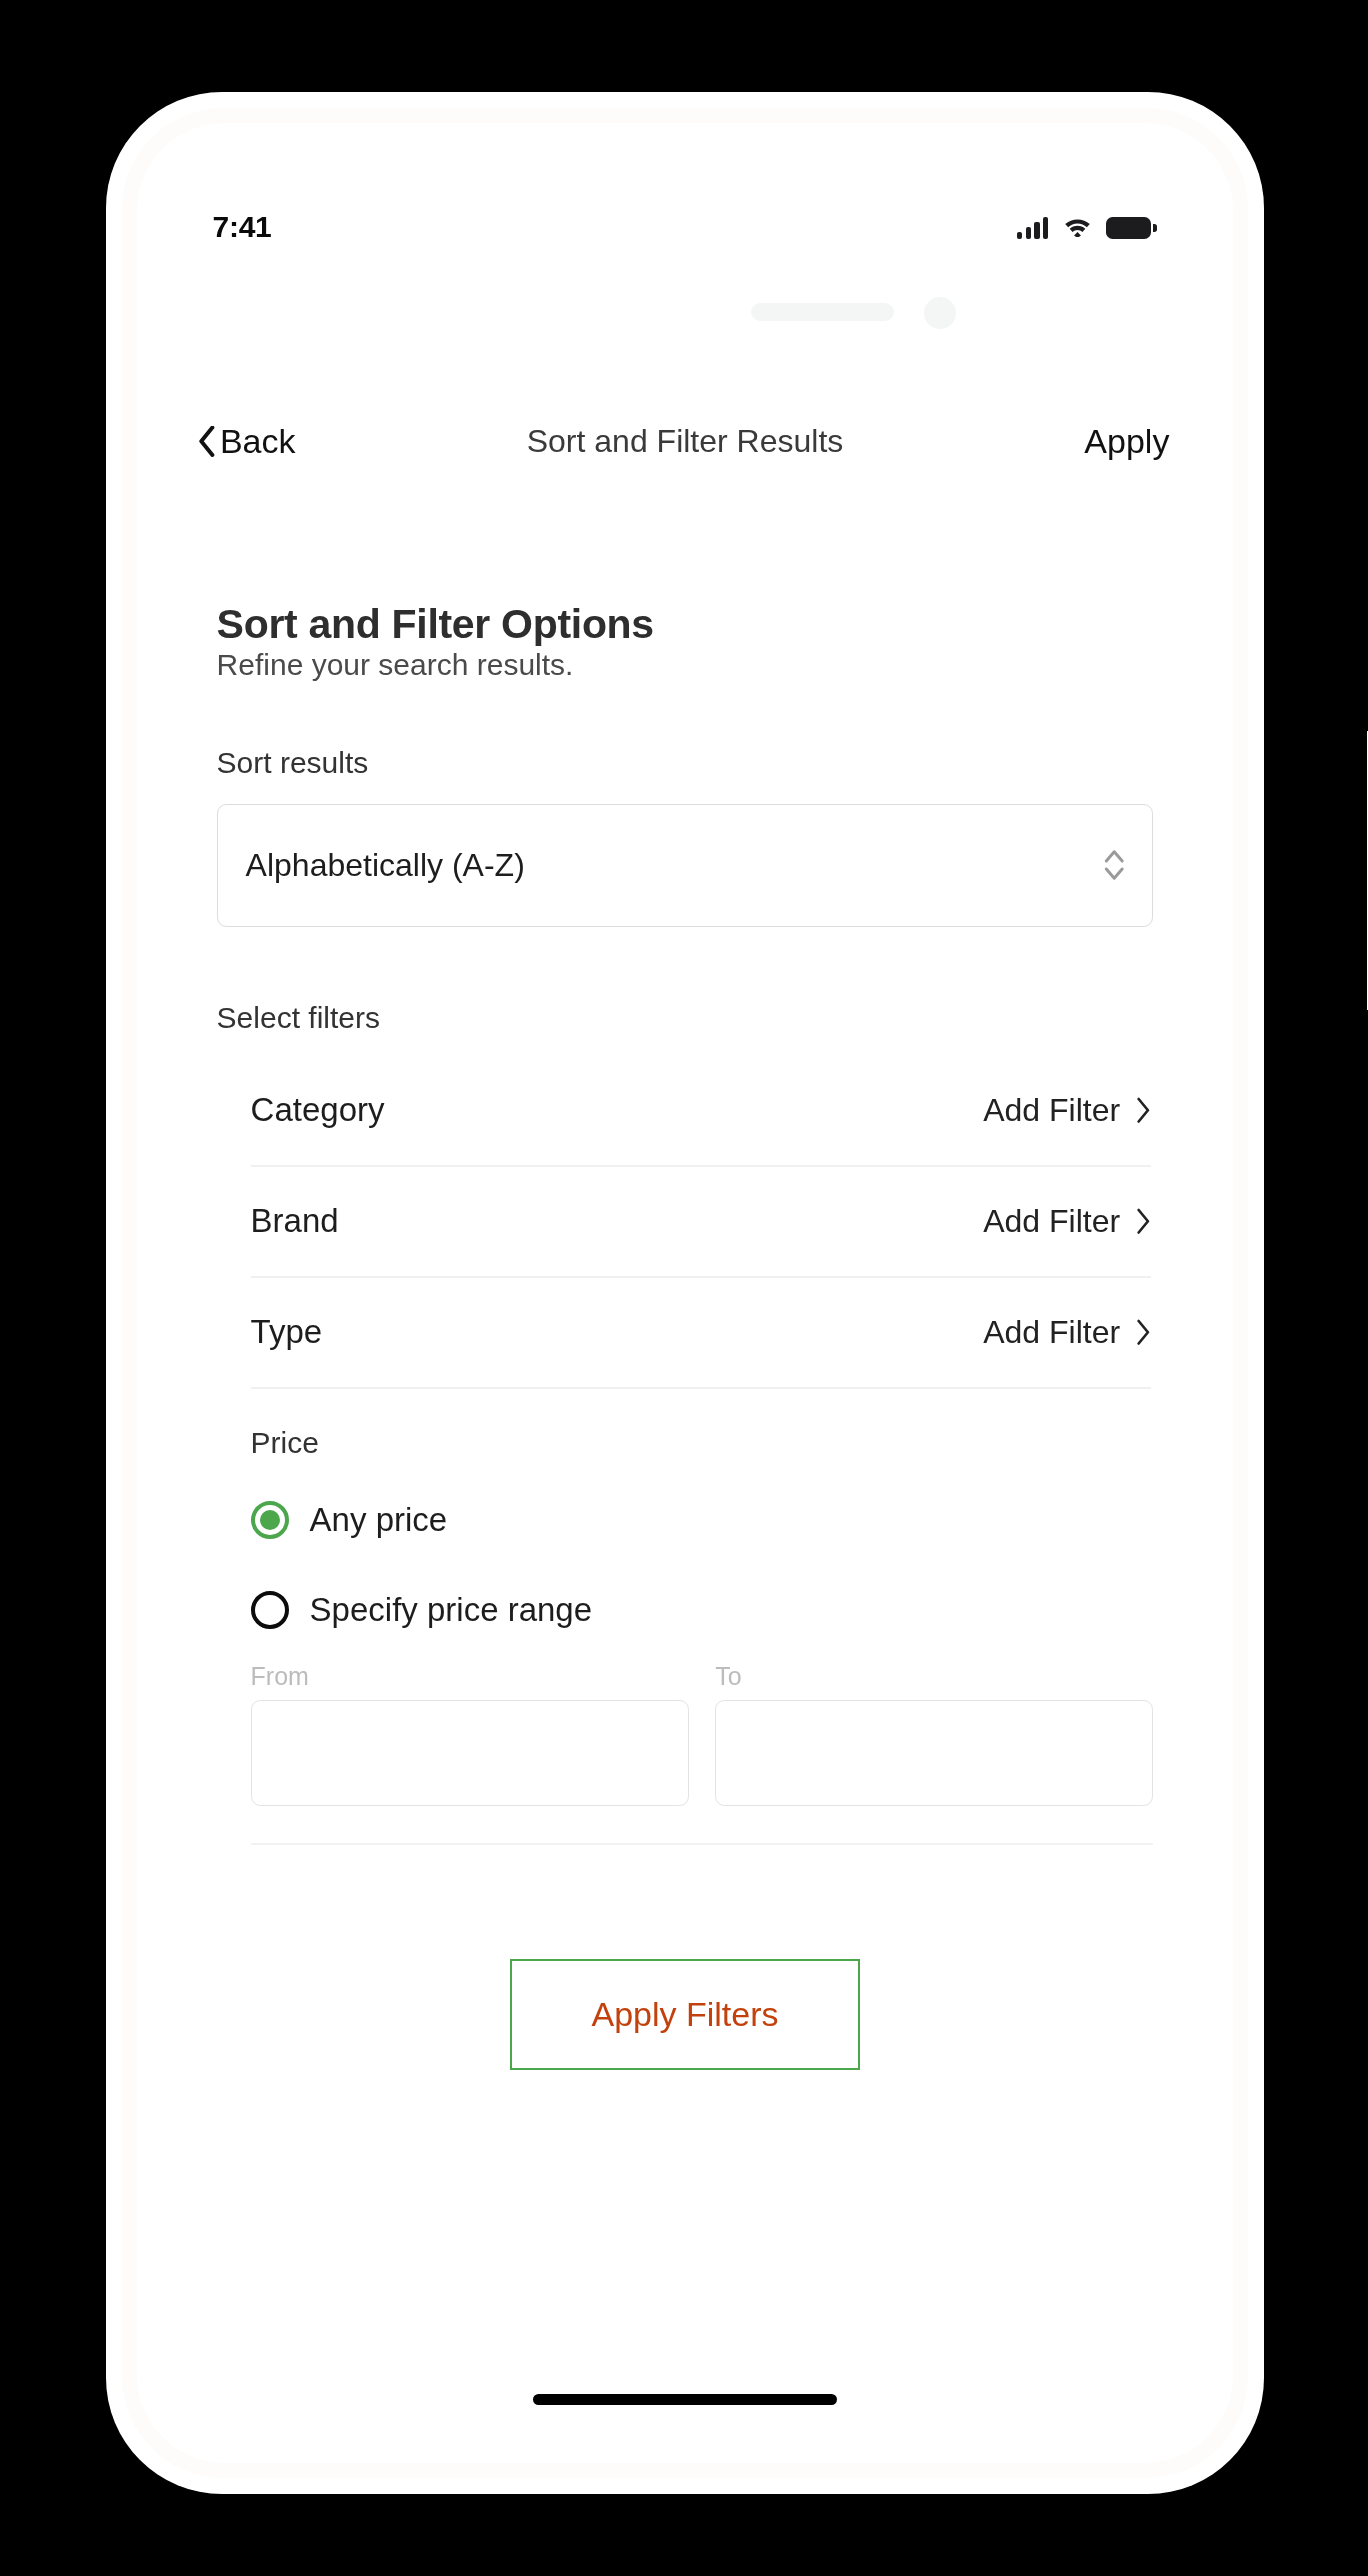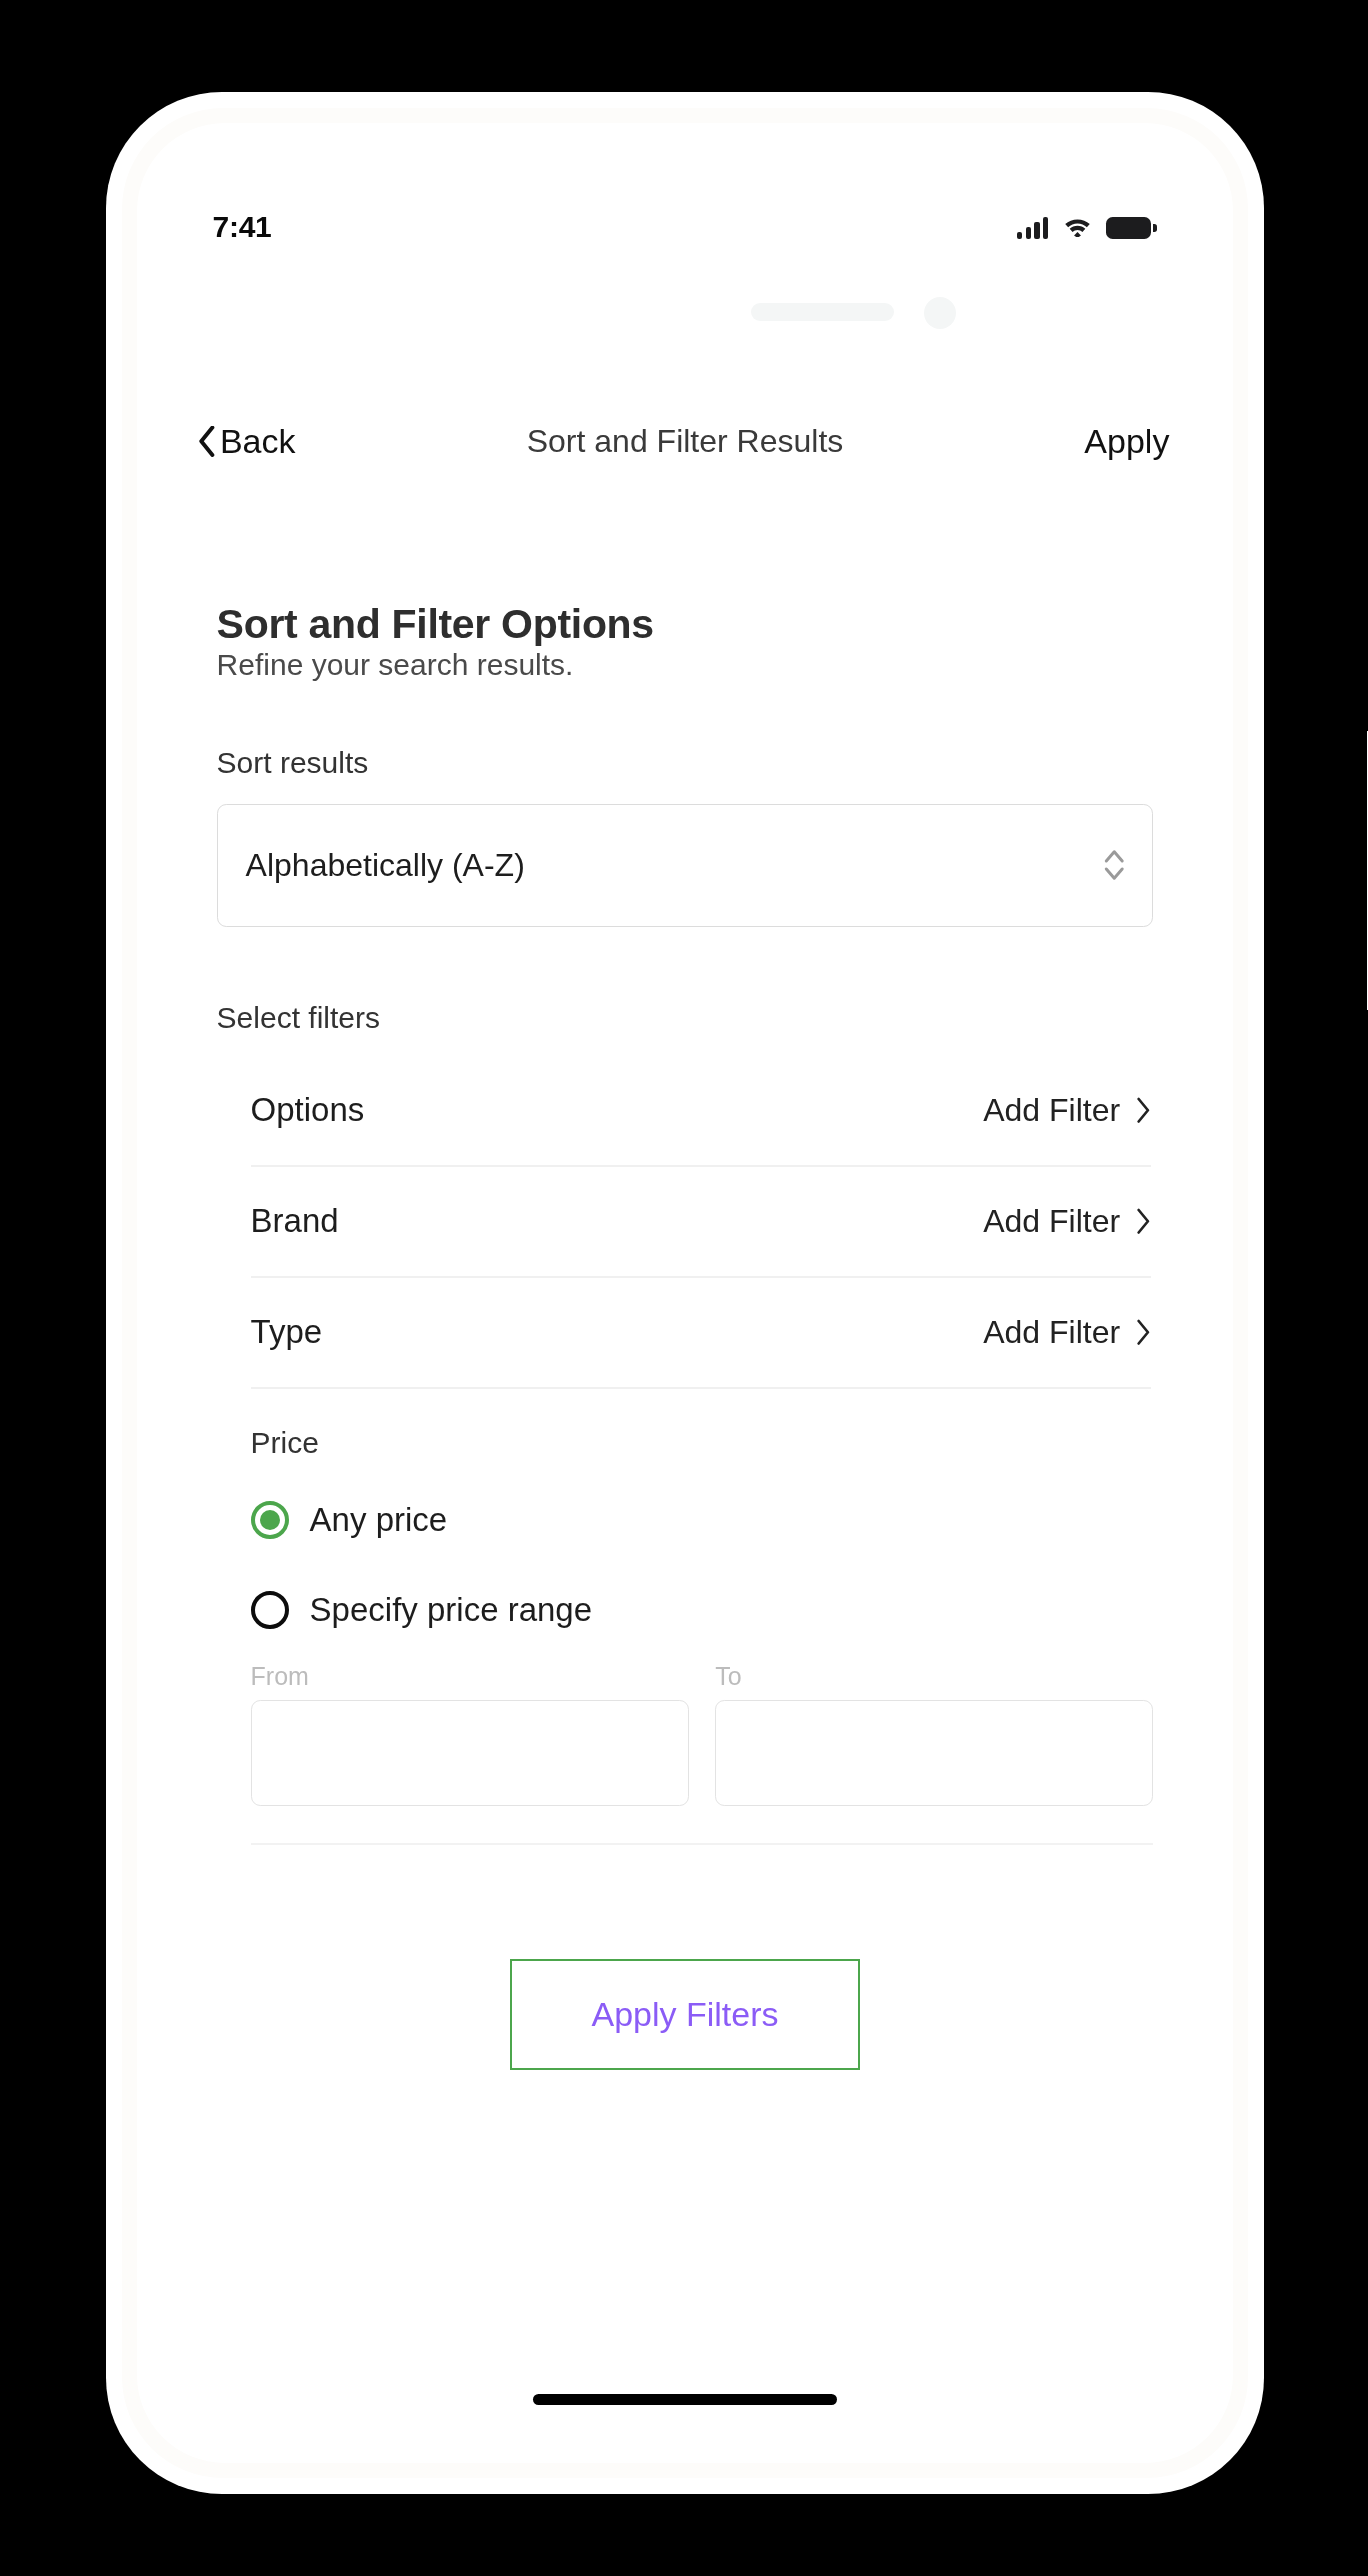--- a/index.html
+++ b/index.html
@@ -213,21 +213,21 @@
   }
 
   #apply-filters-wrap {
     margin-top: 114px;
     display: flex; justify-content: center;
   }
   #apply-filters-button {
     width: 350px; height: 111px;
     border: 2.7px solid #4CA64C;
     background: #ffffff;
-    color: #8b5cf6;
+    color: #c2410c;
     font-family: "Liberation Sans", sans-serif;
     font-size: 34px;
     cursor: pointer;
     border-radius: 0;
   }
 
   #home-indicator {
     position: absolute; left: 50%; transform: translateX(-50%);
     bottom: 58px;
     width: 304px; height: 11.3px;
@@ -297,21 +297,21 @@
             <path d="M8 30 L20 16 L32 30" fill="none" stroke="#9a9a9a" stroke-width="4.5" stroke-linecap="round" stroke-linejoin="round"></path>
             <path d="M8 42 L20 56 L32 42" fill="none" stroke="#9a9a9a" stroke-width="4.5" stroke-linecap="round" stroke-linejoin="round"></path>
           </svg>
         </div>
 
         <div class="section-label" id="filters-label">Select filters</div>
 
         <div id="filter-list">
 
           <div class="filter-row">
-            <span class="filter-row-label">Options</span>
+            <span class="filter-row-label">Category</span>
             <span class="filter-row-right">
               <span class="filter-row-action">Add Filter</span>
               <svg class="chevron-right-icon" viewBox="0 0 22 40" aria-hidden="true">
                 <path d="M4 3 L18 20 L4 37" fill="none" stroke="#222222" stroke-width="4" stroke-linecap="round" stroke-linejoin="round"></path>
               </svg>
             </span>
           </div>
 
           <div class="filter-row">
             <span class="filter-row-label">Brand</span>

